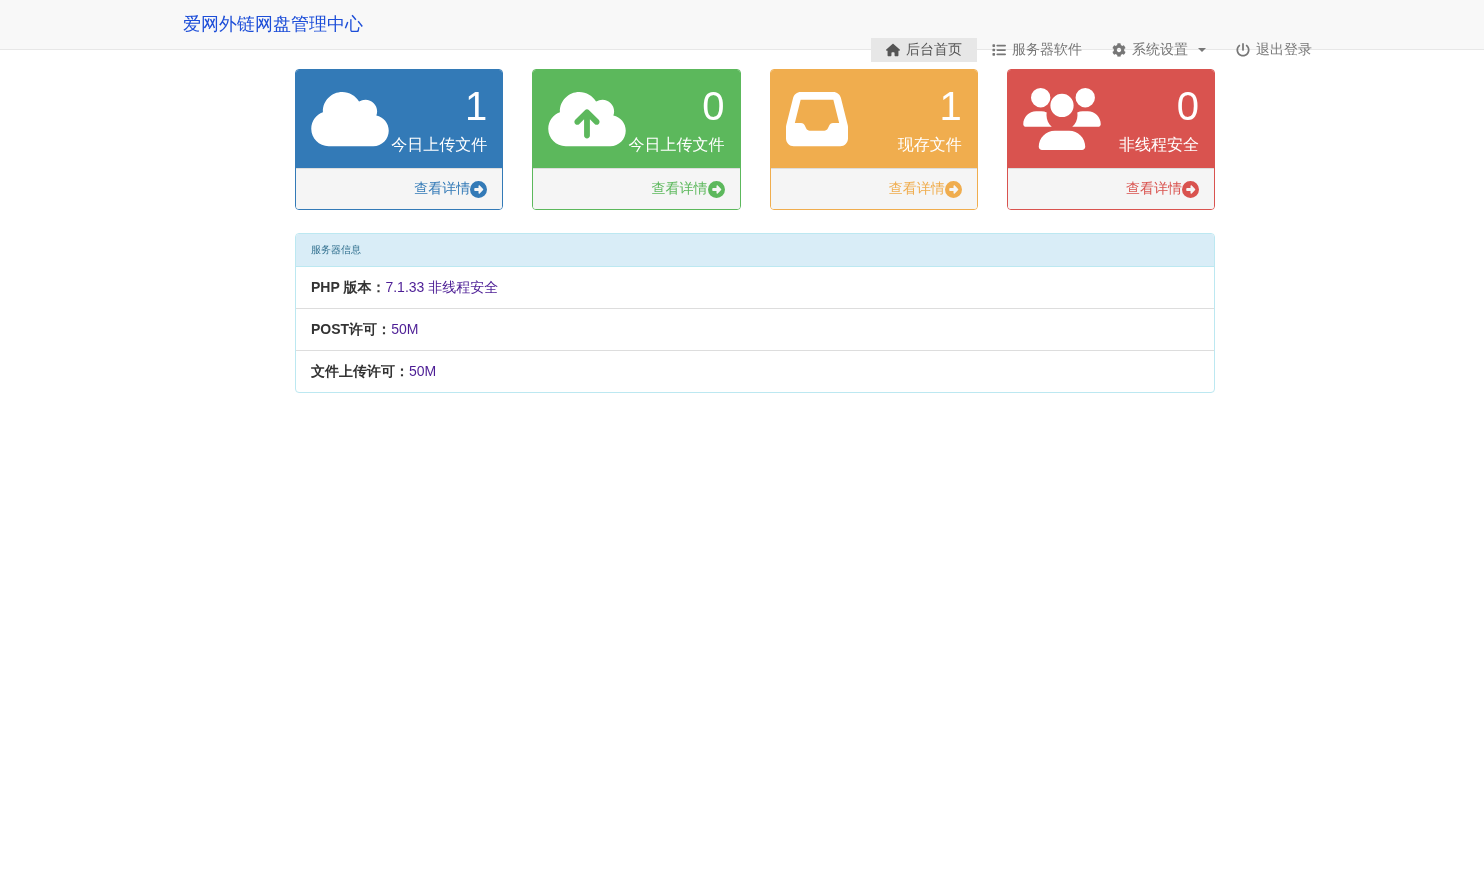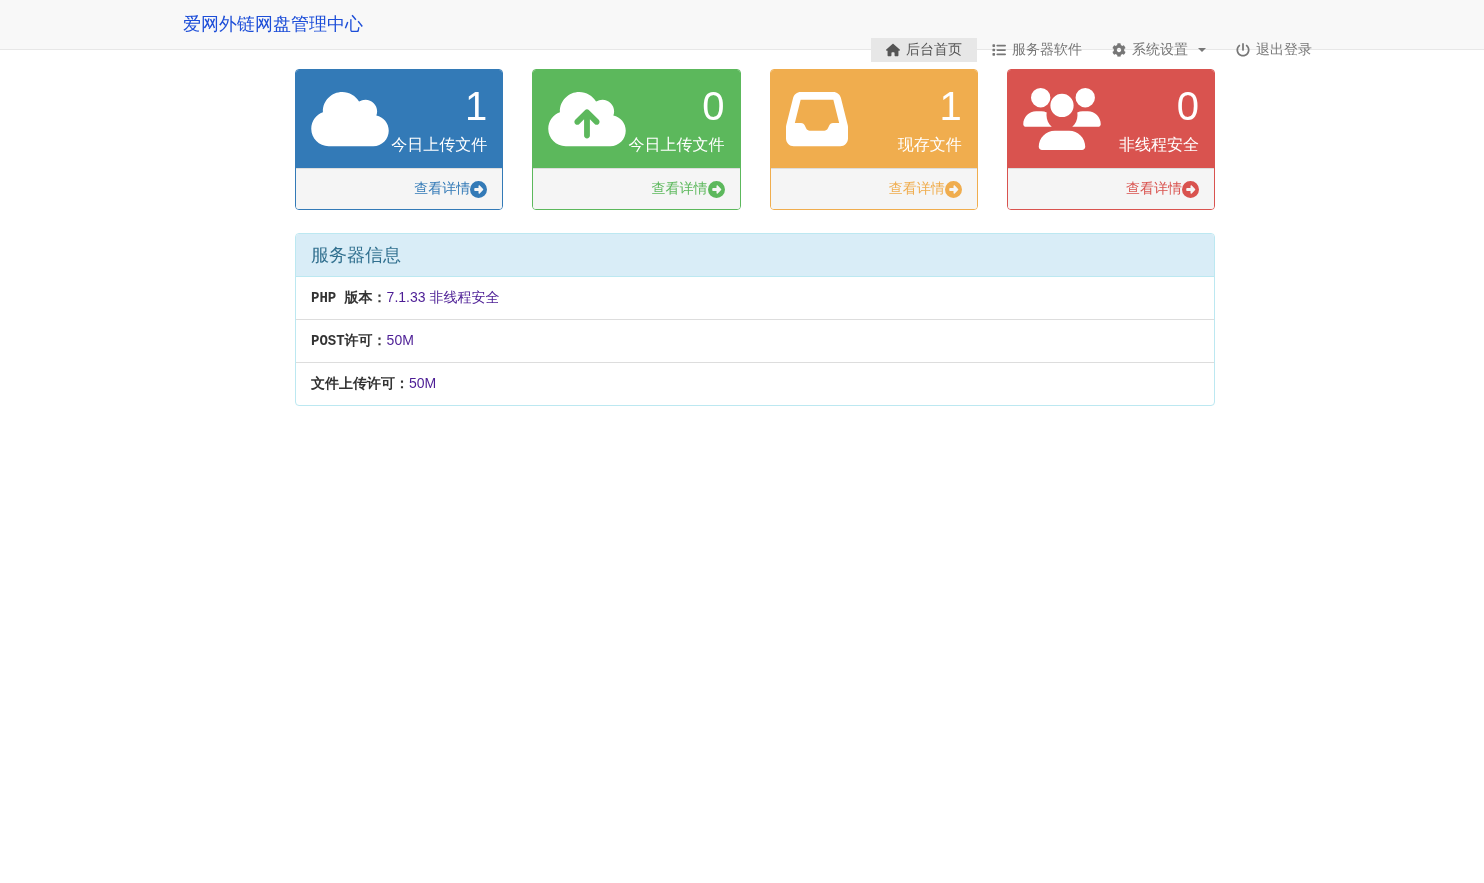--- a/index.html
+++ b/index.html
@@ -122,32 +122,32 @@
 
   
   .server-panel {
     border: 1px solid #bce8f1;
     border-radius: 4px;
     background: #fff;
   }
   .server-heading {
     background: #d9edf7;
     color: #31708f;
-    font-size: 18px;
+    font-size: 10px;
     padding: 9px 15px;
     border-bottom: 1px solid #bce8f1;
     border-radius: 3px 3px 0 0;
   }
   .server-row {
     padding: 12px 15px;
     border-bottom: 1px solid #ddd;
     line-height: 17px;
   }
   .server-row:last-child { border-bottom: none; }
-  .server-row .lbl { font-weight: bold; color: #333; font-family: Liberation Mono, monospace; }
+  .server-row .lbl { font-weight: bold; color: #333; }
   .server-row .val { color: #4c1d95; }
 </style>
 </head>
 <body>
 
 <nav class="navbar">
   <div class="navbar-inner">
     <div class="brand">爱网外链网盘管理中心</div>
     <ul class="nav-menu">
       <li class="nav-item active">

